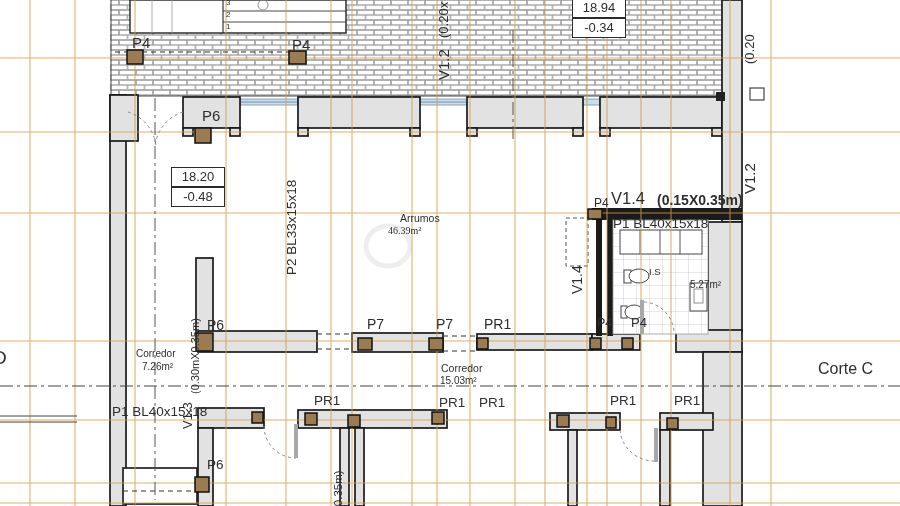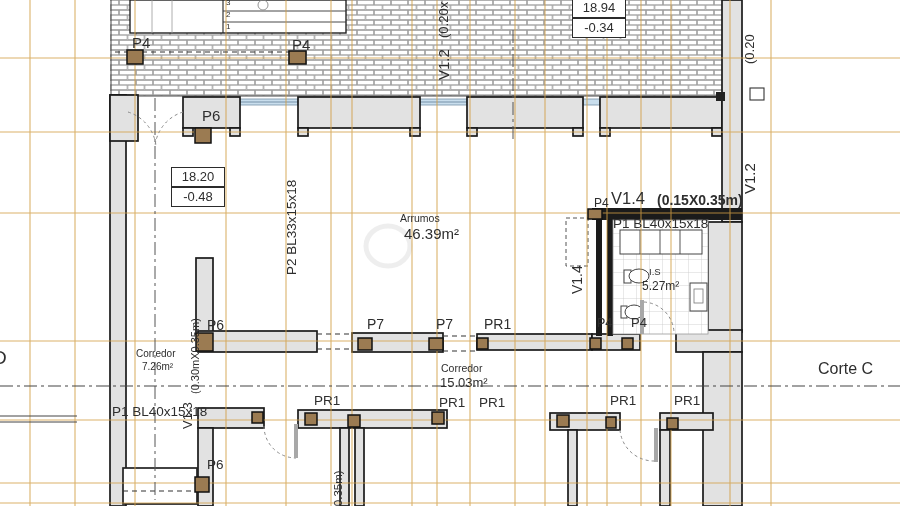--- a/index.html
+++ b/index.html
@@ -248,27 +248,27 @@
   <span class="lab" style="left:367px; top:317px; font-size:14px;">P7</span>
   <span class="lab" style="left:436px; top:317px; font-size:14px;">P7</span>
   <span class="lab" style="left:484px; top:317px; font-size:14px;">PR1</span>
   <span class="lab" style="left:314px; top:394px; font-size:13.5px;">PR1</span>
   <span class="lab" style="left:439px; top:396px; font-size:13.5px;">PR1</span>
   <span class="lab" style="left:479px; top:396px; font-size:13.5px;">PR1</span>
   <span class="lab" style="left:610px; top:394px; font-size:13.5px;">PR1</span>
   <span class="lab" style="left:674px; top:394px; font-size:13.5px;">PR1</span>
 
   <span class="lab" style="left:400px; top:213px; font-size:10.5px;">Arrumos</span>
-  <span class="lab" style="left:404px; top:226px; font-size:15px;">46.39m²</span>
+  <span class="lab" style="left:388px; top:226px; font-size:10px;font-family:Liberation Serif, serif;">46.39m²</span>
   <span class="lab" style="left:136px; top:349px; font-size:10px;">Corredor</span>
   <span class="lab" style="left:142px; top:362px; font-size:10px;">7.26m²</span>
   <span class="lab" style="left:441px; top:363px; font-size:10.5px;">Corredor</span>
-  <span class="lab" style="left:440px; top:376px; font-size:13px;">15.03m²</span>
+  <span class="lab" style="left:440px; top:376px; font-size:10px;">15.03m²</span>
   <span class="lab" style="left:649px; top:267px; font-size:9.5px;">I.S</span>
-  <span class="lab" style="left:642px; top:280px; font-size:12px;">5.27m²</span>
+  <span class="lab" style="left:642px; top:280px; font-size:10px;padding-left:48px;">5.27m²</span>
 
   <span class="lab" style="left:613px; top:217px; font-size:13.5px;">P1 BL40x15x18</span>
   <span class="lab" style="left:112px; top:405px; font-size:13.5px;">P1 BL40x15x18</span>
   <span class="lab vlab" style="left:285px; top:275px; font-size:13.5px;">P2 BL33x15x18</span>
 
   <span class="lab vlab" style="left:436px; top:80px; font-size:15px;">V1.2</span>
   <span class="lab vlab" style="left:437px; top:38px; font-size:13px;">(0.20x</span>
   <span class="lab vlab" style="left:742px; top:194px; font-size:15px;">V1.2</span>
   <span class="lab vlab" style="left:743px; top:64px; font-size:13px;">(0.20</span>
   <span class="lab" style="left:611px; top:190px; font-size:16.5px;">V1.4</span>

